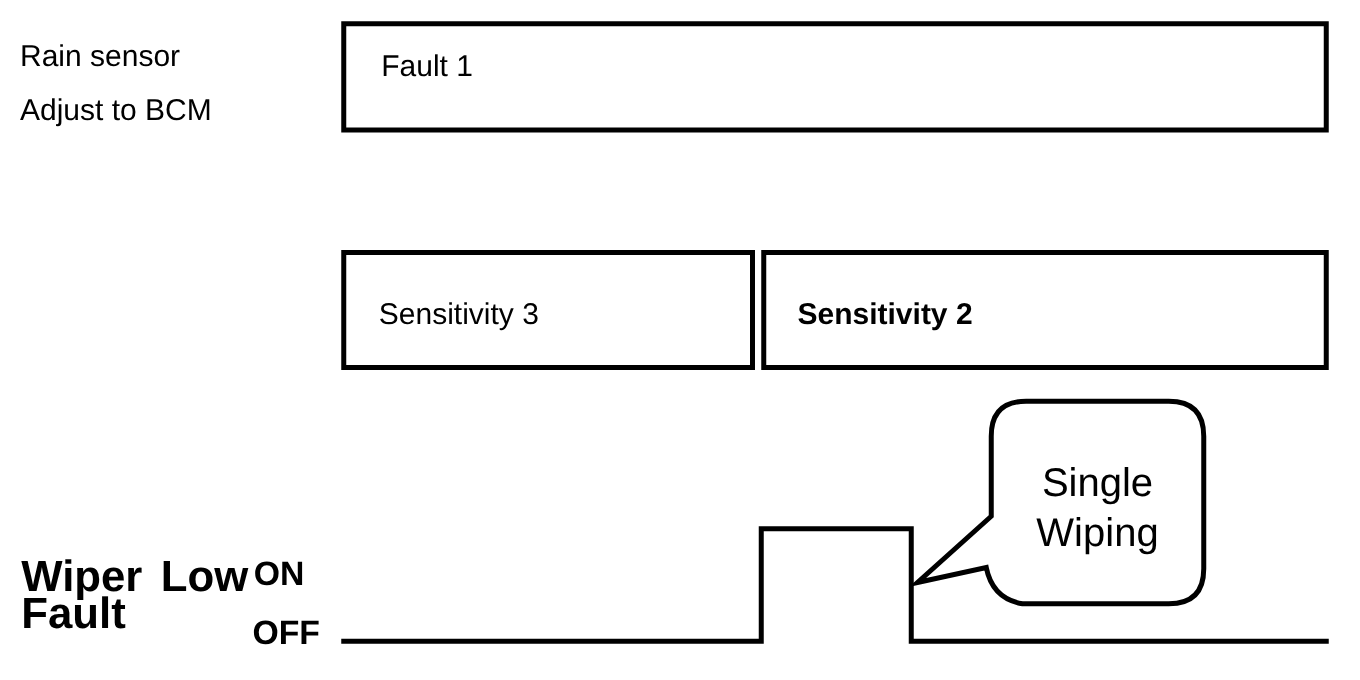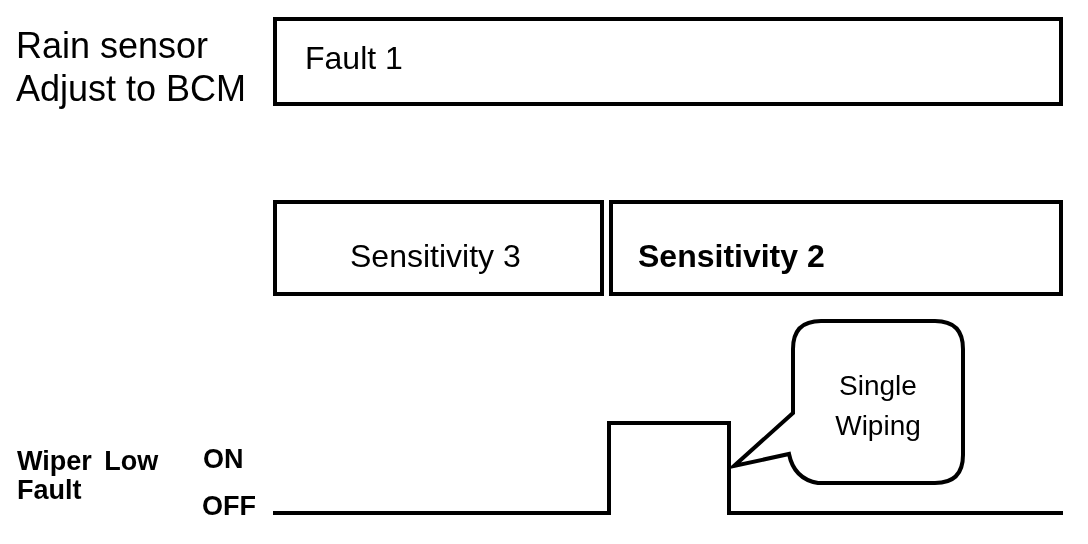--- a/index.html
+++ b/index.html
@@ -11,46 +11,46 @@
     position: relative;
     width: 1088px;
     height: 544px;
     background: #ffffff;
     color: #000000;
     font-family: "Liberation Sans", sans-serif;
     overflow: hidden;
   }
   .row-label {
     position: absolute;
-    font-size: 36px;
+    font-size: 24px;
     color: #000;
     white-space: nowrap;
   }
   .row-label-1 { left: 16px; top: 24px;  line-height: 43px; }
   .row-label-2 { left: 16px; top: 214px; line-height: 45px; }
   .row-label-3 {
     left: 17px; top: 447px; line-height: 29px;
-    font-size: 27px; font-weight: bold; word-spacing: 5px;
+    font-size: 35px; font-weight: bold; word-spacing: 5px;
   }
   .signal-box {
     position: absolute;
     box-sizing: border-box;
     border: 4px solid #000;
     background: #fff;
   }
   .box-fault { left: 273px; top: 17px;  width: 790px; height: 89px; }
   .box-sens3 { left: 273px; top: 200px; width: 331px; height: 96px; }
   .box-sens2 { left: 609px; top: 200px; width: 454px; height: 96px; font-weight: bold; }
   .box-text {
     position: absolute;
-    font-size: 32px;
+    font-size: 24px;
     white-space: nowrap;
   }
   .box-fault .box-text { left: 28px; top: 19px; }
-  .box-sens3 .box-text { left: 26px; top: 34px; margin-left: 47px; }
+  .box-sens3 .box-text { left: 26px; top: 34px; }
   .box-sens2 .box-text { left: 25px; top: 34px; }
   .level-label {
     position: absolute;
     font-size: 27px;
     white-space: nowrap;
     font-weight: bold;
   }
   .level-on  { left: 203px; top: 444px; }
   .level-off { left: 202px; top: 491px; }
   .wave-svg {
@@ -58,21 +58,21 @@
     left: 0; top: 0;
     width: 1088px;
     height: 544px;
   }
   .callout-text {
     position: absolute;
     left: 795px;
     top: 366px;
     width: 166px;
     text-align: center;
-    font-size: 28px;
+    font-size: 32px;
     line-height: 40px;
     white-space: nowrap;
   }
 </style>
 </head>
 <body>
 
 <div class="diagram">
 
   <div class="row-label row-label-1">

